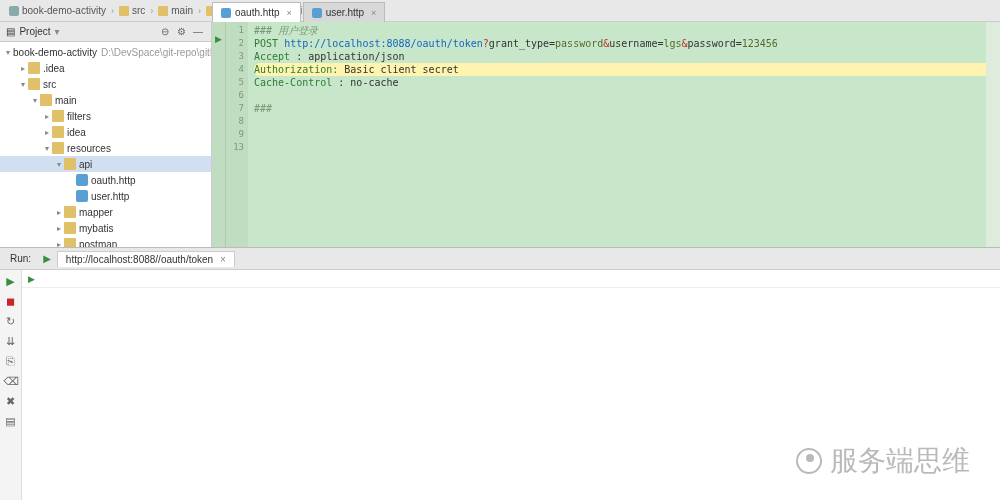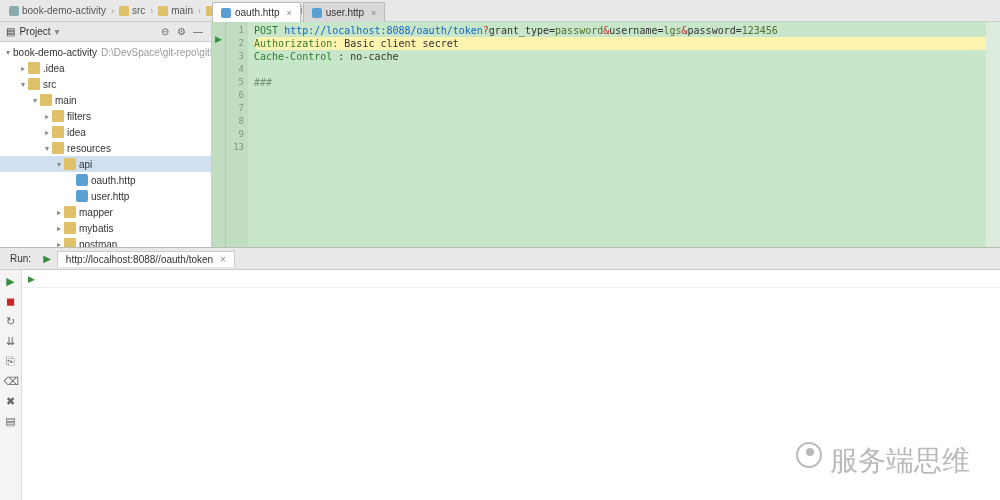--- a/index.html
+++ b/index.html
@@ -44,21 +44,21 @@
 .run-panel { position:absolute; top:247px; left:0; right:0; bottom:0; background:#fff; border-top:1px solid #bbb; display:flex; }
 .run-header { position:absolute; top:0; left:0; right:0; height:22px; background:#e8e8e8; border-bottom:1px solid #ccc; display:flex; align-items:center; padding:0 4px; gap:6px; font-size:10px; }
 .run-tab { padding:2px 6px; display:flex; align-items:center; gap:4px; }
 .run-url-tab { background:#fff; border:1px solid #ccc; border-bottom:none; padding:2px 8px; }
 .run-toolbar { position:absolute; left:0; top:22px; bottom:0; width:22px; background:#f4f4f4; border-right:1px solid #ddd; display:flex; flex-direction:column; align-items:center; padding-top:4px; gap:6px; }
 .run-toolbar .tbtn { width:14px; height:14px; cursor:pointer; color:#666; font-size:11px; text-align:center; line-height:14px; }
 .run-body { position:absolute; left:22px; top:22px; right:0; bottom:0; background:#fff; }
 .run-body-head { height:18px; border-bottom:1px solid #eee; display:flex; align-items:center; padding:0 6px; gap:8px; font-size:9px; color:#888; }
 .tri-green{color:#388e3c}
 
-.watermark { position:absolute; right:30px; bottom:20px; font-size:28px; color:#666; opacity:.45; font-family:"Microsoft YaHei",sans-serif; display:flex; gap:8px; pointer-events:none; }
+.watermark { position:absolute; right:30px; bottom:20px; font-size:28px; color:#666; opacity:.45; font-family:"Microsoft YaHei",sans-serif; display:flex; align-items:center; gap:8px; pointer-events:none; }
 .wm-ic { width:26px; height:26px; border:2px solid #666; border-radius:50%; position:relative; }
 .wm-ic::after{content:"";position:absolute;width:8px;height:8px;background:#666;border-radius:50%;top:4px;left:8px;}
 </style>
 </head>
 <body>
 
 <div class="breadcrumb" id="bc">
     <span class="bc">
       <span class="bc-icon mod-ic"></span>
       <span>book-demo-activity</span>
@@ -195,21 +195,23 @@
         <div>3</div>
         <div>4</div>
         <div>5</div>
         <div>6</div>
         <div>7</div>
         <div>8</div>
         <div>9</div>
         <div>13</div>
       </div>
     <div class="code" id="code">
+        <div class="code-line"><span class="cm">### 用户登录</span></div>
         <div class="code-line"><span class="kwd">POST</span> <span class="url">http://localhost:8088/oauth/token</span><span class="hl">?</span>grant_type=<span class="str">password</span><span class="hl">&amp;</span>username=<span class="str">lgs</span><span class="hl">&amp;</span>password=<span class="str">123456</span></div>
+        <div class="code-line"><span class="hdr">Accept</span> : application/json</div>
         <div class="code-line highlight"><span class="hdr">Authorization:</span> Basic client secret</div>
         <div class="code-line"><span class="hdr">Cache-Control</span> : no-cache</div>
         <div class="code-line">&nbsp;</div>
         <div class="code-line"><span class="cm">###</span></div>
         <div class="code-line">&nbsp;</div>
         <div class="code-line">&nbsp;</div>
       </div>
     <div class="editor-gutter-right"></div>
   </div>
 </div>

